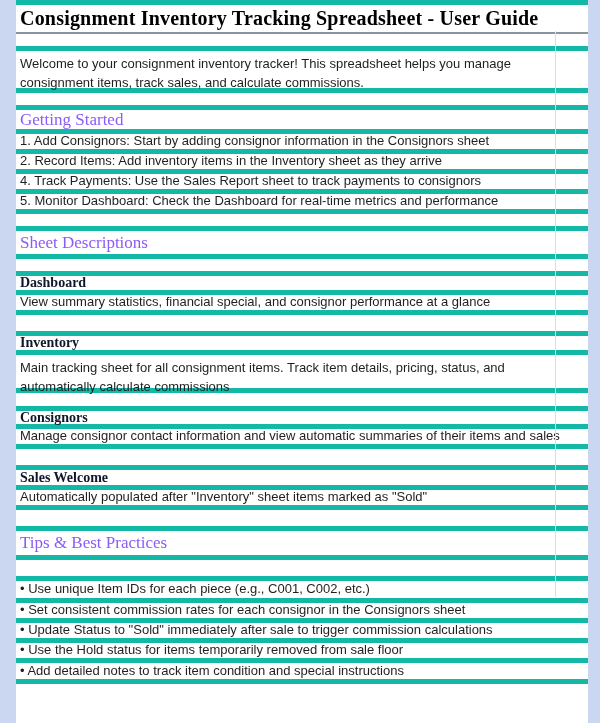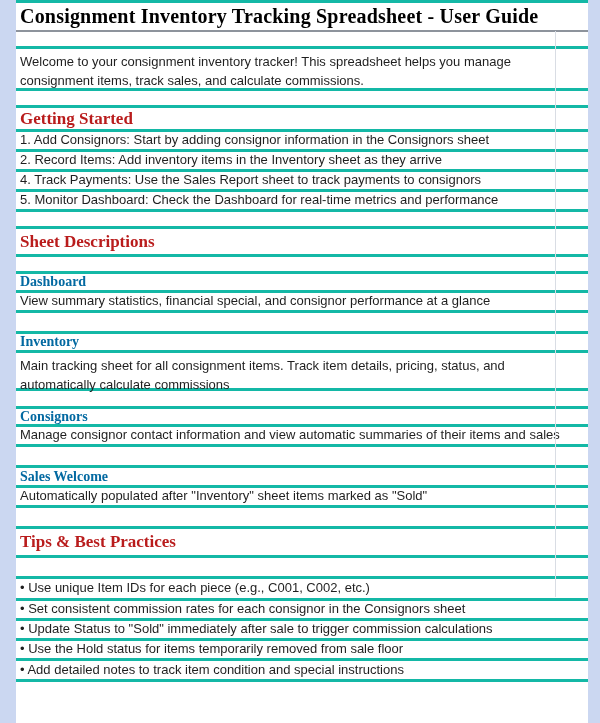--- a/index.html
+++ b/index.html
@@ -9,37 +9,37 @@
     font-family:"Liberation Sans",sans-serif;
   }
   .margin-strip{position:absolute;top:0;height:723px;background:#cbd7f1;}
   .margin-strip.left{left:0;width:8px;}
   .margin-strip.right{left:588px;width:12px;}
   .content{
     position:absolute;left:16px;top:0;width:580px;height:723px;
     background:#ffffff;
   }
   .row{
-    box-sizing:border-box;border-bottom:3px solid #14b8a6;
+    box-sizing:border-box;border-bottom:5px solid #14b8a6;
     padding-left:4px;display:flex;align-items:center;
     color:#1f1f1f;font-size:13px;line-height:1.25;
   }
   .row.nob{border-bottom:none;}
   .row.title-row{
     font-family:"Liberation Serif",serif;font-weight:bold;font-size:20px;
     color:#000;border-bottom:2px solid #8d939c;white-space:nowrap;
     letter-spacing:0.2px;
   }
   .row.h1{
-    font-family:"Liberation Serif",serif;font-weight:bold;font-size:17px;
-    color:#b91c1c;
+    font-family:"Liberation Serif",serif;font-weight:normal;font-size:17px;
+    color:#8b5cf6;
   }
   .row.h2{
     font-family:"Liberation Serif",serif;font-weight:bold;font-size:14px;
-    color:#0369a1;
+    color:#0f172a;
   }
   .row.wrap{
     display:block;padding-top:3px;line-height:19px;
   }
   .row.wrap .inner{display:block;max-width:552px;}
   .vline{
     position:absolute;left:555px;top:31px;width:1px;height:566px;
     background:#d9dde4;
   }
 </style>

